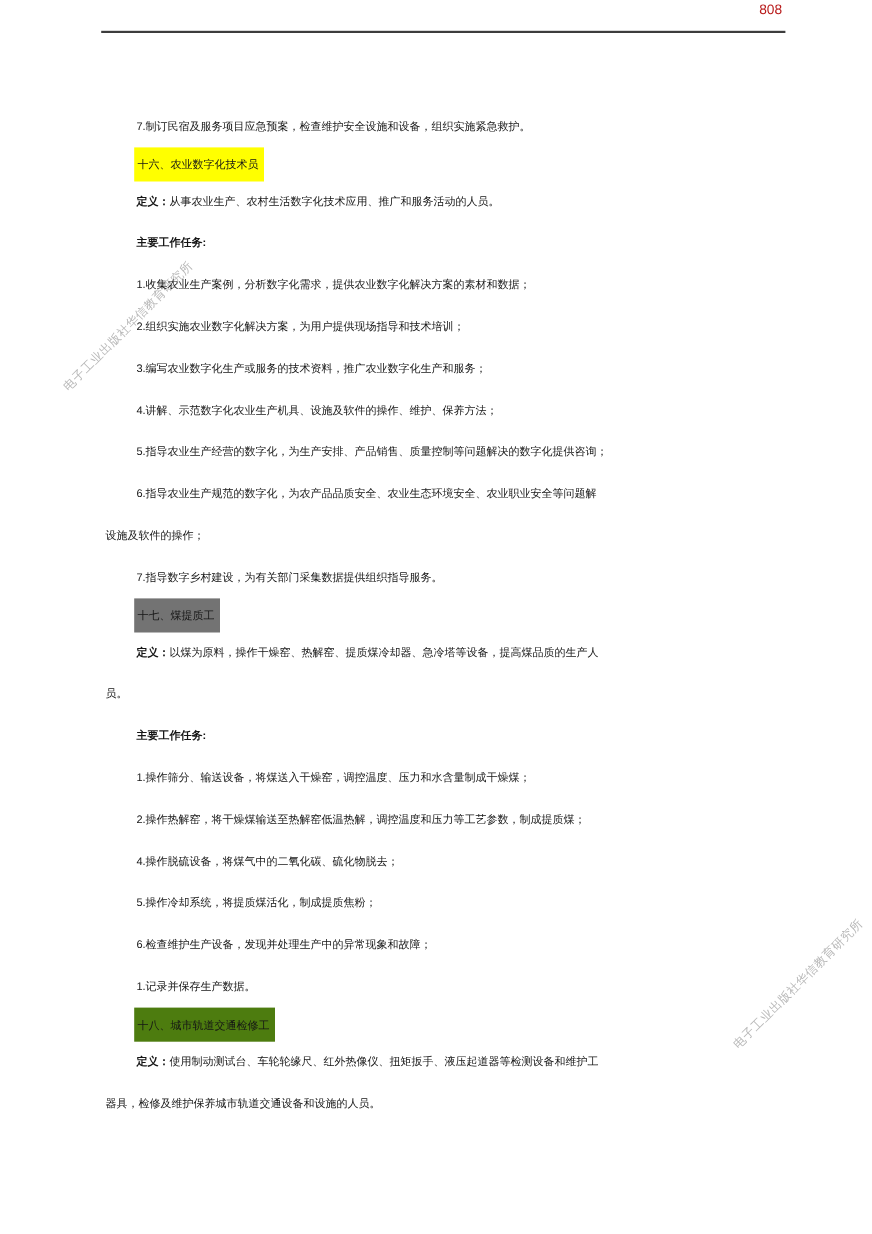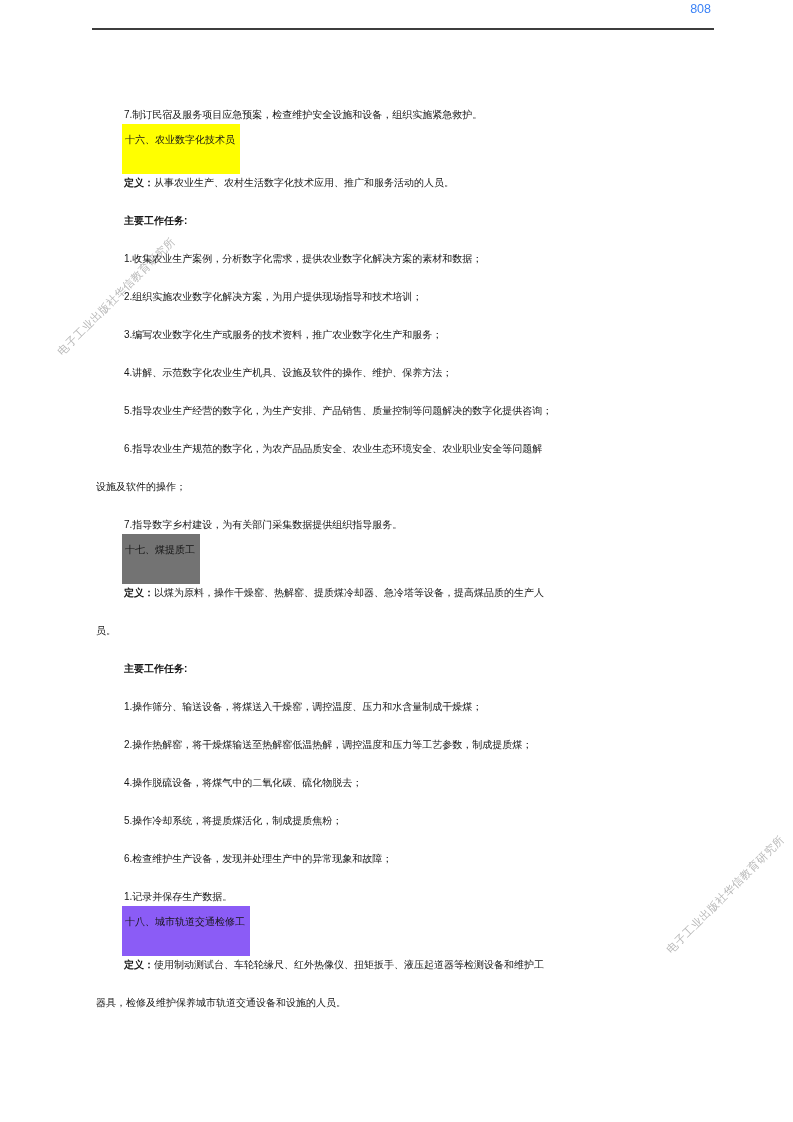--- a/index.html
+++ b/index.html
@@ -11,21 +11,21 @@
     background: #ffffff;
     overflow: hidden;
     font-family: "Liberation Sans", "DejaVu Sans", sans-serif;
     color: #151515;
   }
   .page-number {
     position: absolute;
     top: 2px;
     right: 82px;
     font-size: 12.5px;
-    color: #3b82f6;
+    color: #b91c1c;
   }
   .header-rule {
     position: absolute;
     top: 28px;
     left: 92px;
     width: 622px;
     height: 2px;
     background: #3d3d3d;
   }
   .watermark {
@@ -49,21 +49,21 @@
   .line {
     height: 38px;
     display: flex;
     align-items: center;
     white-space: nowrap;
   }
   .line.first { padding-left: 28px; }
   .para.heading { margin: -4px 0; }
   .para.heading .line.first { padding-left: 26px; }
   .para.subheading .line { font-weight: 700; text-align: right; }
-  .hl { padding: 9px 5px 27px 3px; background: #ffff00; }
+  .hl { padding: 9px 5px 8px 3px; background: #ffff00; }
   b.def-label { font-weight: 700; }
 </style>
 </head>
 <body>
 
 <div class="page">
   <div class="page-number">808</div>
   <div class="header-rule"></div>
   <div class="watermark wm-left" style="color: rgb(184, 184, 184);">电子工业出版社华信教育研究所</div>
   <div class="watermark wm-right" style="color: rgb(184, 184, 184);">电子工业出版社华信教育研究所</div>
@@ -129,21 +129,21 @@
         <div class="line first">5.操作冷却系统，将提质煤活化，制成提质焦粉；</div>
       </div>
       <div class="para body">
         <div class="line first">6.检查维护生产设备，发现并处理生产中的异常现象和故障；</div>
       </div>
       <div class="para body">
         <div class="line first">1.记录并保存生产数据。</div>
       </div>
       <div class="para heading">
         <div class="line first">
-          <span class="hl" style="background: #8b5cf6;">十八、城市轨道交通检修工</span>
+          <span class="hl" style="background: #4d7c0f;">十八、城市轨道交通检修工</span>
         </div>
       </div>
       <div class="para definition">
         <div class="line first"><b class="def-label">定义：</b>使用制动测试台、车轮轮缘尺、红外热像仪、扭矩扳手、液压起道器等检测设备和维护工</div>
         <div class="line cont">器具，检修及维护保养城市轨道交通设备和设施的人员。</div>
       </div>
     </div>
 </div>
 
 </body></html>

